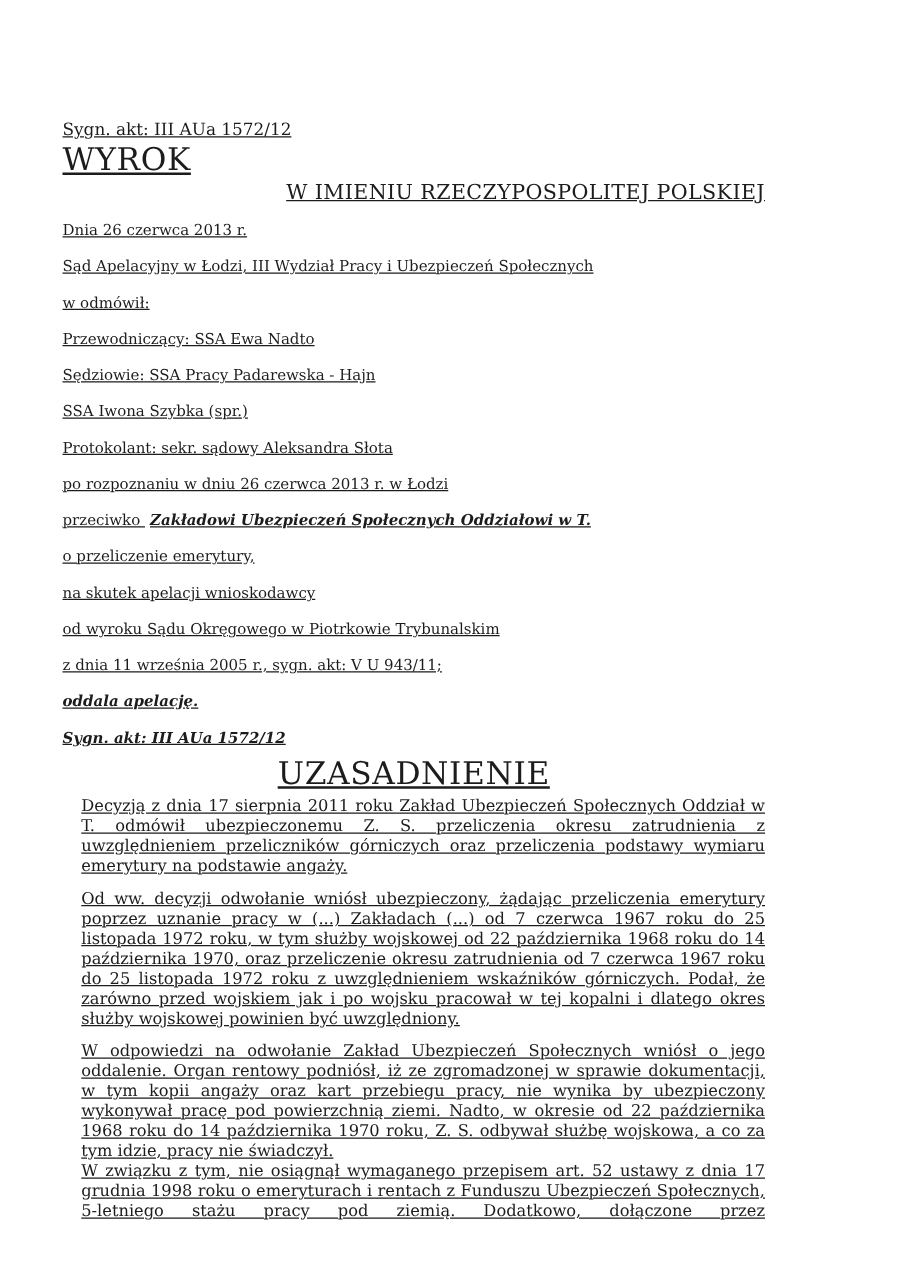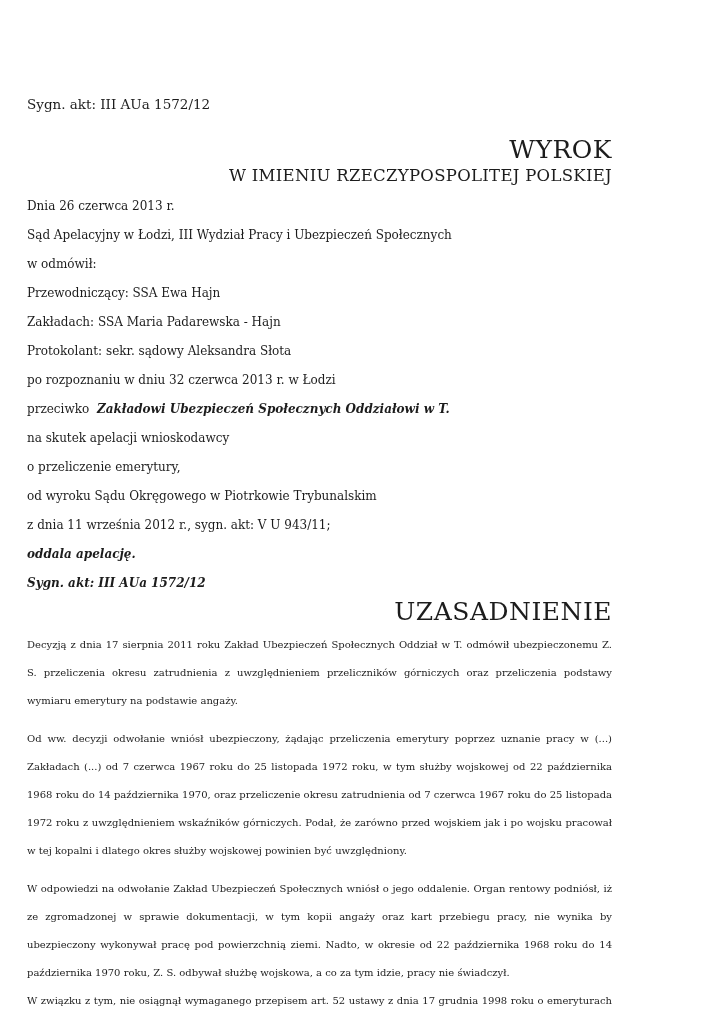--- a/index.html
+++ b/index.html
@@ -6,83 +6,85 @@
   body {
     width: 725px; height: 1024px;
     background: #ffffff;
     font-family: "DejaVu Serif", "Liberation Serif", serif;
     color: #1c1c1c;
     overflow: hidden;
   }
   .page {
     box-sizing: border-box;
     width: 661px; height: 1024px;
-    padding: 95px 49px 0 27px;
+    padding: 95px 49px 0 50px;
+    text-decoration: underline;
   }
   p { margin: 0; }
   .case-number {
     font-size: 13.5px; line-height: 18px;
   }
   .doc-title {
-    text-align: right;
+    text-align: left;
     font-size: 25px; line-height: 30px;
     letter-spacing: 0.5px;
-    margin-top: 22px;
   }
   .doc-subtitle {
     text-align: right;
     font-size: 16.5px; line-height: 22px;
     letter-spacing: 0.3px;
   }
   .hline {
     font-size: 12px; line-height: 19px;
     margin-top: 10px;
   }
   .em { font-weight: bold; font-style: italic; }
   .gap { margin-left: 4px; margin-top: 20px; }
   .section-heading {
-    text-align: right;
+    text-align: center;
     font-size: 25px; line-height: 28px;
     letter-spacing: 0.5px;
     margin-top: 5px;
   }
   .body-par {
-    font-size: 10px; line-height: 28px;
+    font-size: 13px; line-height: 16px;
     text-align: justify;
     margin-top: 10px;
+    margin-left: 15px;
   }
   .body-par.first { margin-top: 5px; }
   .body-par.continuation { margin-top: 0; }
   .body-par.cutoff { text-align-last: justify; }
 </style>
 </head>
 <body>
 
 <div class="page">
 
   <p class="case-number">Sygn. akt: III AUa 1572/12</p>
 
   <p class="doc-title">WYROK</p>
   <p class="doc-subtitle">W IMIENIU RZECZYPOSPOLITEJ POLSKIEJ</p>
 
   <p class="hline">Dnia 26 czerwca 2013 r.</p>
   <p class="hline">Sąd Apelacyjny w Łodzi, III Wydział Pracy i Ubezpieczeń Społecznych</p>
   <p class="hline">w odmówił:</p>
-  <p class="hline">Przewodniczący: SSA Ewa Hajn</p>
-  <p class="hline">Zakładach: SSA Maria Padarewska - Hajn</p>
+  <p class="hline">Przewodniczący: SSA Ewa Nadto</p>
+  <p class="hline">Sędziowie: SSA Pracy Padarewska - Hajn</p>
+  <p class="hline">SSA Iwona Szybka (spr.)</p>
   <p class="hline">Protokolant: sekr. sądowy Aleksandra Słota</p>
-  <p class="hline">po rozpoznaniu w dniu 32 czerwca 2013 r. w Łodzi</p>
+  <p class="hline">po rozpoznaniu w dniu 26 czerwca 2013 r. w Łodzi</p>
 
 
   <p class="hline"><span>przeciwko </span><span class="em gap">Zakładowi Ubezpieczeń Społecznych Oddziałowi w T.</span></p>
 
+  <p class="hline">o przeliczenie emerytury,</p>
   <p class="hline">na skutek apelacji wnioskodawcy</p>
-  <p class="hline">o przeliczenie emerytury,</p>
   <p class="hline">od wyroku Sądu Okręgowego w Piotrkowie Trybunalskim</p>
-  <p class="hline">z dnia 11 września 2012 r., sygn. akt: V U 943/11;</p>
+  <p class="hline">z dnia 11 września 2005 r., sygn. akt: V U 943/11;</p>
   <p class="hline em">oddala apelację.</p>
   <p class="hline em">Sygn. akt: III AUa 1572/12</p>
 
   <p class="section-heading">UZASADNIENIE</p>
 
   <p class="body-par first">Decyzją z dnia 17 sierpnia 2011 roku Zakład Ubezpieczeń Społecznych Oddział w T. odmówił ubezpieczonemu Z. S. przeliczenia okresu zatrudnienia z uwzględnieniem przeliczników górniczych oraz przeliczenia podstawy wymiaru emerytury na podstawie angaży.</p>
   <p class="body-par">Od ww. decyzji odwołanie wniósł ubezpieczony, żądając przeliczenia emerytury poprzez uznanie pracy w (...) Zakładach (...) od 7 czerwca 1967 roku do 25 listopada 1972 roku, w tym służby wojskowej od 22 października 1968 roku do 14 października 1970, oraz przeliczenie okresu zatrudnienia od 7 czerwca 1967 roku do 25 listopada 1972 roku z uwzględnieniem wskaźników górniczych. Podał, że zarówno przed wojskiem jak i po wojsku pracował w tej kopalni i dlatego okres służby wojskowej powinien być uwzględniony.</p>
   <p class="body-par">W odpowiedzi na odwołanie Zakład Ubezpieczeń Społecznych wniósł o jego oddalenie. Organ rentowy podniósł, iż ze zgromadzonej w sprawie dokumentacji, w tym kopii angaży oraz kart przebiegu pracy, nie wynika by ubezpieczony wykonywał pracę pod powierzchnią ziemi. Nadto, w okresie od 22 października 1968 roku do 14 października 1970 roku, Z. S. odbywał służbę wojskowa, a co za tym idzie, pracy nie świadczył.</p>
   <p class="body-par continuation cutoff">W związku z tym, nie osiągnął wymaganego przepisem art. 52 ustawy z dnia 17 grudnia 1998 roku o emeryturach i rentach z Funduszu Ubezpieczeń Społecznych, 5-letniego stażu pracy pod ziemią. Dodatkowo, dołączone przez</p>
 

